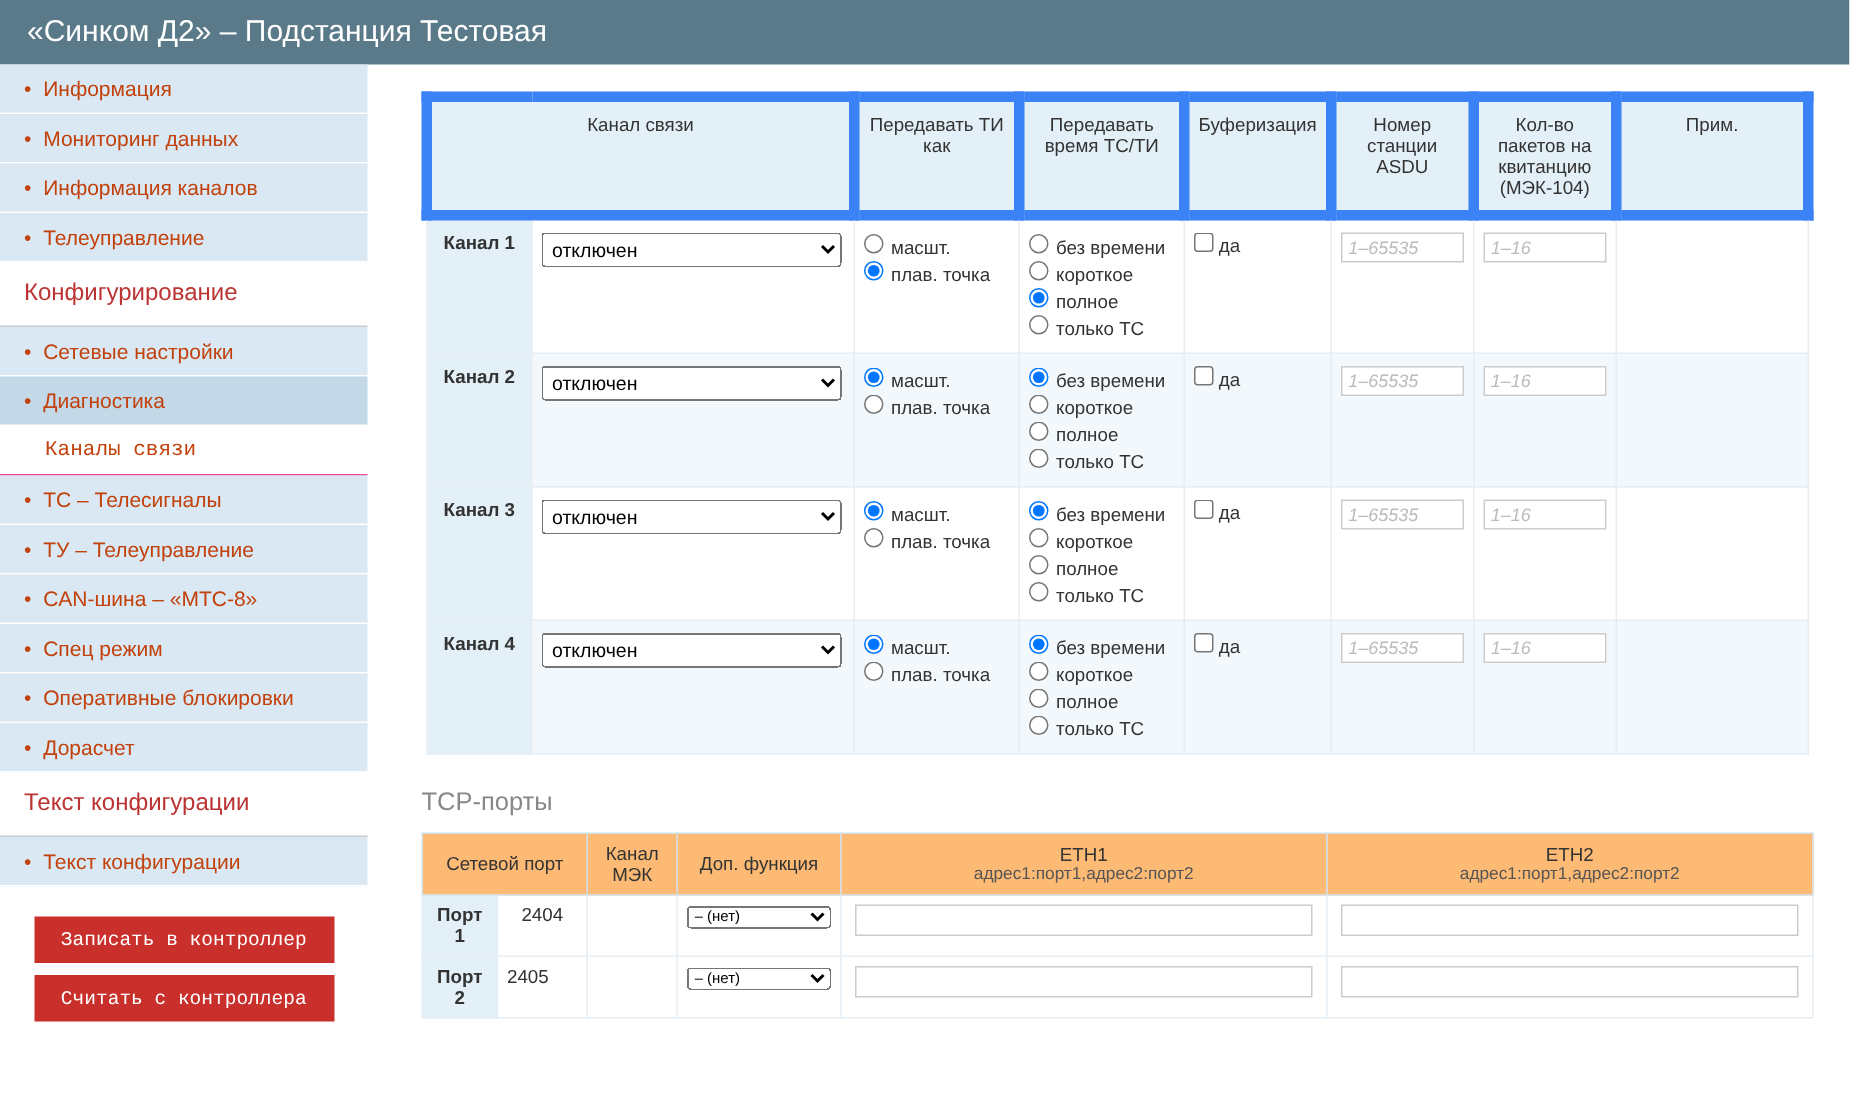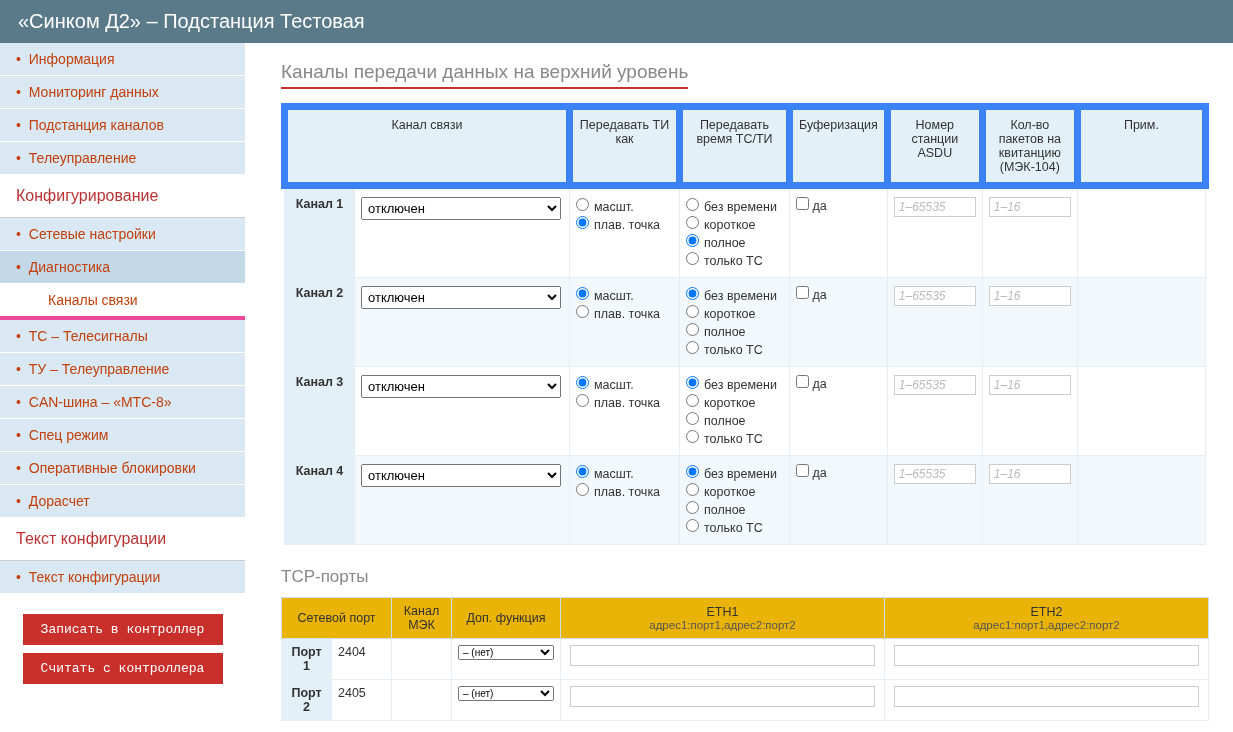--- a/index.html
+++ b/index.html
@@ -6,21 +6,21 @@
   body { font-family: Arial, Helvetica, sans-serif; font-size: 13px; color: #333; background: #fff; width: 1233px; }
   
   .header { background: #5a7a8a; color: #fff; padding: 10px 18px; font-size: 20px; font-weight: normal; }
   
   .layout { display: flex; }
   
   .sidebar { width: 245px; flex-shrink: 0; }
   .nav-item { display: block; padding: 8px 16px; border-bottom: 1px solid #fff; background: #d9e8f3; color: #c2410c; cursor: pointer; font-size: 14px; }
   .nav-item.bullet::before { content: "• "; margin-right: 4px; }
   .nav-item.active { background: #c3d9e8; }
-  .nav-item.sub { padding-left: 48px; background: #fff; border-bottom: 4px solid #ec4899;}
+  .nav-item.sub { padding-left: 30px; background: #fff; border-bottom: 1px solid #ec4899; font-family: Liberation Mono, monospace;}
   .nav-header { padding: 12px 16px; background: #fff; border-bottom: 1px solid #ccc; color: #b33; font-size: 16px; }
   .nav-header.plain { color: #b33; }
   
   .buttons { padding: 12px 10px; }
   .btn-red { display: block; width: 200px; margin: 8px auto; padding: 8px 12px; background: #c9302c; color: #fff; border: none; font-size: 13px; cursor: pointer; text-align: center; font-family: 'Courier New', monospace; }
   
   .main { flex: 1; padding: 18px 24px 18px 36px; }
   .page-title { font-size: 19px; color: #888; font-weight: normal; padding-bottom: 4px; border-bottom: 2px solid #c9302c; display: inline-block; margin-bottom: 14px; }
   .section-title { font-size: 17px; color: #888; font-weight: normal; margin: 22px 0 10px; }
   
@@ -31,39 +31,39 @@
   table.channels tbody td:first-child { background: #e3f0f7 !important; font-weight: bold; text-align:center; }
   
   select.ch-sel { width: 200px; font-size: 13px; padding: 2px; }
   .radio-col label { display: block; font-size: 12.5px; padding: 1px 0; white-space: nowrap; }
   .radio-col input { margin-right: 5px; transform: scale(1); }
   .chk-col label { font-size: 12.5px; white-space: nowrap;}
   input.num { width: 82px; font-size: 12px; padding: 2px 4px; border: 1px solid #ccc; color: #999; }
   input.num::placeholder { color: #bbb; font-style: italic; }
   
   table.tcp { width: 100%; border-collapse: collapse; }
-  table.tcp th { background: #eab308; padding: 6px; font-weight: normal; font-size: 12.5px; border: 1px solid #cfe0ea; }
+  table.tcp th { background: #fdba74; padding: 6px; font-weight: normal; font-size: 12.5px; border: 1px solid #cfe0ea; }
   table.tcp th .sub { display:block; font-size: 11.5px; color: #555; text-align: center; }
   table.tcp td { padding: 6px; font-size: 12.5px; border: 1px solid #e5eef4; vertical-align: top; text-align:center; }
   table.tcp tbody td:first-child { background: #e3f0f7; font-weight: bold; }
   select.addfn { width: 96px; font-size: 10px; }
   input.eth { width: 98%; font-size: 13px; padding: 2px 4px; border: 1px solid #ccc; }
 </style>
 </head>
 <body>
 
 <div class="header">
   <span>«Синком Д2» – Подстанция Тестовая</span>
 </div>
 
 <div class="layout">
   <div class="sidebar">
     <a class="nav-item bullet">Информация</a>
     <a class="nav-item bullet">Мониторинг данных</a>
-    <a class="nav-item bullet">Подстанция каналов</a>
+    <a class="nav-item bullet">Информация каналов</a>
     <a class="nav-item bullet">Телеуправление</a>
 
     <div class="nav-header">Конфигурирование</div>
 
     <a class="nav-item bullet">Сетевые настройки</a>
     <a class="nav-item bullet active">Диагностика</a>
     <a class="nav-item sub">Каналы связи</a>
     <a class="nav-item bullet">ТС – Телесигналы</a>
     <a class="nav-item bullet">ТУ – Телеуправление</a>
     <a class="nav-item bullet">CAN-шина – «МТС-8»</a>
@@ -74,21 +74,20 @@
     <div class="nav-header plain">Текст конфигурации</div>
     <a class="nav-item bullet">Текст конфигурации</a>
 
     <div class="buttons">
       <button class="btn-red">Записать в контроллер</button>
       <button class="btn-red">Считать с контроллера</button>
     </div>
   </div>
 
   <div class="main">
-    <h2 class="page-title">Каналы передачи данных на верхний уровень</h2>
     
     <table class="channels">
       <thead>
         <tr>
           <th colspan="2">Канал связи</th>
           <th>Передавать ТИ как</th>
           <th>Передавать время ТС/ТИ</th>
           <th>Буферизация</th>
           <th>Номер станции ASDU</th>
           <th>Кол-во пакетов на квитанцию (МЭК-104)</th>
@@ -185,21 +184,21 @@
           </th>
           <th>
             <span>ETH2</span>
             <span class="sub">адрес1:порт1,адрес2:порт2</span>
           </th>
         </tr>
       </thead>
       <tbody id="tcp-body">
           <tr>
             <td style="width:50px">Порт 1</td>
-            <td style="width:60px;text-align:left">2404</td>
+            <td style="width:60px;text-align:center">2404</td>
             <td style="width:60px"></td>
             <td style="width:90px;text-align:left"><select class="addfn"><option>– (нет)</option></select></td>
             <td><input class="eth" style=""></td>
             <td><input class="eth" style=""></td>
           </tr>
           <tr>
             <td style="width:50px">Порт 2</td>
             <td style="width:60px;text-align:left">2405</td>
             <td style="width:60px"></td>
             <td style="width:90px;text-align:left"><select class="addfn"><option>– (нет)</option></select></td>

